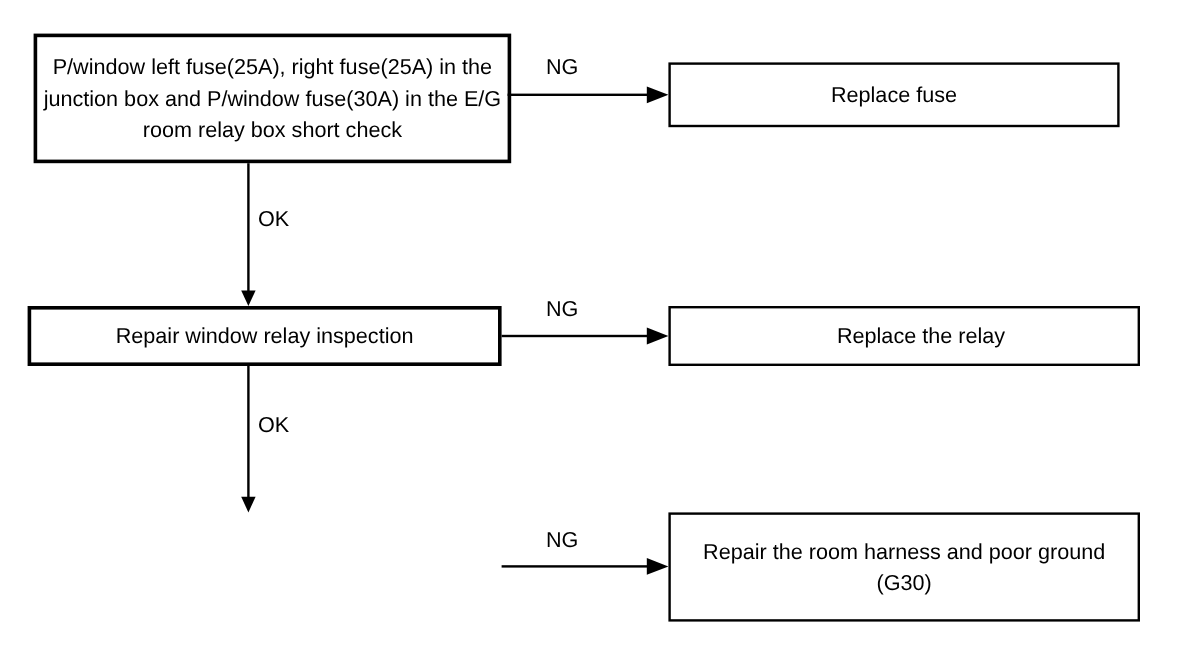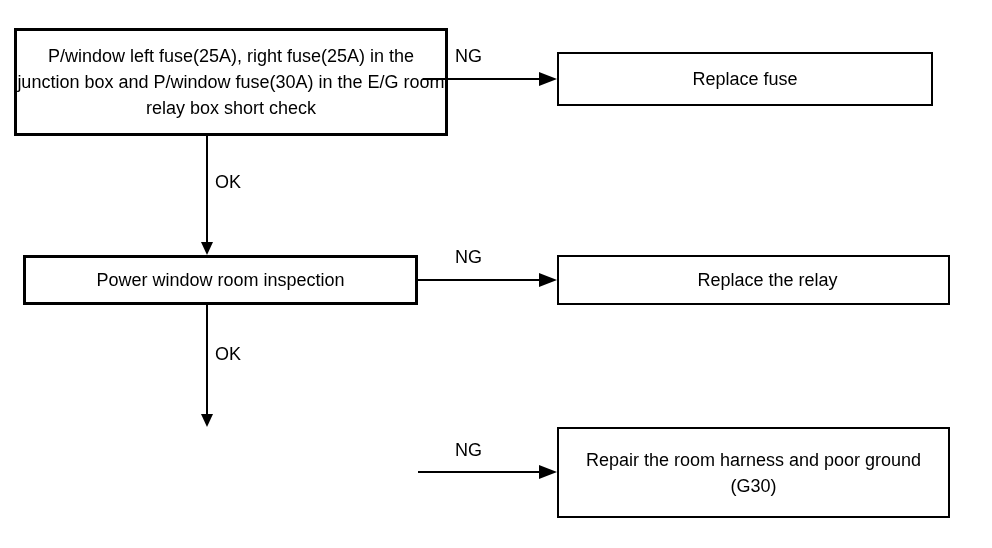--- a/index.html
+++ b/index.html
@@ -61,38 +61,38 @@
     background: var(--background);
     text-align: center;
   }
   .edge-label.ng { width: 48px; text-align: left; }
 </style>
 </head>
 <body>
 
 <div class="stage">
 
-  <div class="node node-left" style="left:14px; top:28px; width:434px; height:108px;align-items:center;">
+  <div class="node node-left" style="left:28px; top:28px; width:398px; height:108px;align-items:center;">
     <span>P/window left fuse(25A), right fuse(25A) in the junction box and P/window fuse(30A) in the E/G room relay box short check</span>
   </div>
 
   <div class="edge-hline" style="left:423px; top:78px; width:118px;"></div>
   <div class="arrow-right" style="left:539px; top:72px;"></div>
   <div class="edge-label ng" style="left:455px; top:46px;">NG</div>
 
   <div class="node node-right" style="left:557px; top:52px; width:376px; height:54px;">
     <span>Replace fuse</span>
   </div>
 
   <div class="edge-vline" style="left:206px; top:136px; height:107px;"></div>
   <div class="arrow-down" style="left:201px; top:242px;"></div>
   <div class="edge-label" style="left:215px; top:172px;">OK</div>
 
   <div class="node node-left" style="left:23px; top:255px; width:395px; height:50px;">
-    <span>Power window room inspection</span>
+    <span>Repair window relay inspection</span>
   </div>
 
   <div class="edge-hline" style="left:418px; top:279px; width:123px;"></div>
   <div class="arrow-right" style="left:539px; top:273px;"></div>
   <div class="edge-label ng" style="left:455px; top:247px;">NG</div>
 
   <div class="node node-right" style="left:557px; top:255px; width:393px; height:50px;padding-left:28px;">
     <span>Replace the relay</span>
   </div>
 

